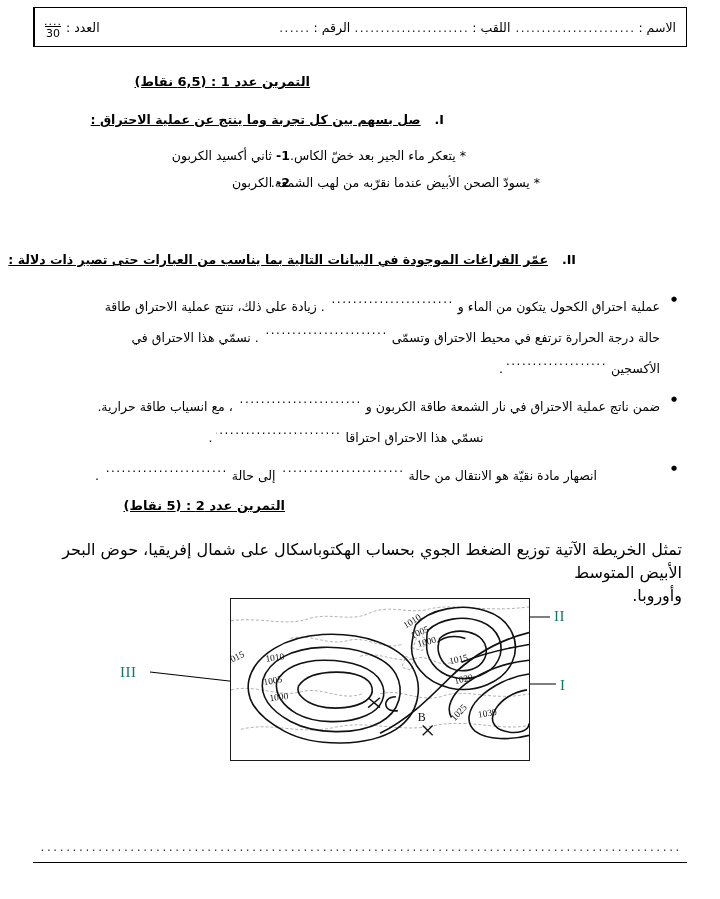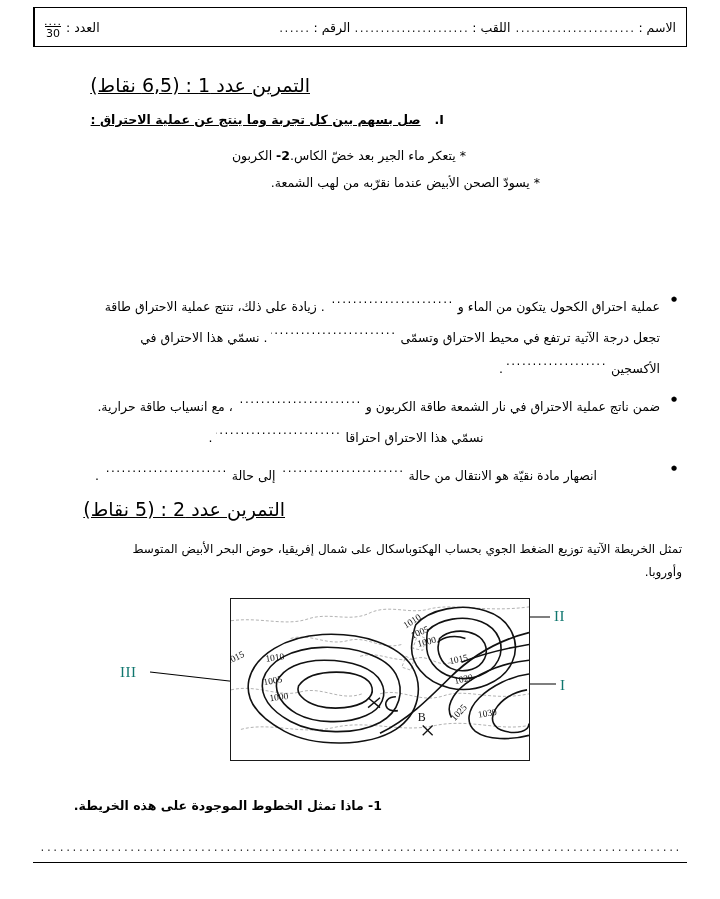--- a/index.html
+++ b/index.html
@@ -101,22 +101,22 @@
     width: 16px;
     height: 1px;
     background: #000;
     margin: 1px 0;
   }
   .grade-frac .den { font-size: 11px; line-height: 11px; }
 
   
   .ex-title {
     position: absolute;
-    font-size: 19px;
-    font-weight: normal;
+    font-size: 13px;
+    font-weight: bold;
     text-decoration: underline;
     white-space: nowrap;
     text-align: right;
   }
   .ex1-title { top: 74px; right: 410px; }
   .ex2-title { top: 498px; right: 435px; }
 
   .instr {
     position: absolute;
     font-size: 12.5px;
@@ -202,21 +202,21 @@
 
   .b1-l2 { display: block; text-align: center; margin-top: 1px; }
   .b1-l3 { display: block; text-align: right; margin-top: 1px; }
 
   
   .ex2-par {
     position: absolute;
     top: 538px;
     right: 38px;
     left: 42px;
-    font-size: 12px;
+    font-size: 16px;
     line-height: 23px;
     text-align: right;
   }
   .ex2-par .l2 { display: block; }
 
   
   .map-figure {
     position: absolute;
     top: 598px;
     right: 120px;
@@ -312,39 +312,46 @@
   </div>
 
   <div class="ex-title ex1-title">التمرين عدد 1 : (6,5 نقاط)</div>
 
   <div class="instr instr-1">
     <span class="idx">I.</span><span class="txt">صل بسهم بين كل تجربة وما ينتج عن عملية الاحتراق :</span>
   </div>
 
   <div class="match-right">
     <div class="row">
+      <span class="num">1-</span>
+      <span>ثاني أكسيد الكربون</span>
+    </div>
+    <div class="row">
       <span class="num">2-</span>
       <span>الكربون</span>
     </div>
   </div>
 
   <div class="match-left">
     <div class="row">* يتعكر ماء الجير بعد خضّ الكاس.</div>
     <div class="row">* يسودّ الصحن الأبيض عندما نقرّبه من لهب الشمعة.</div>
   </div>
 
+  <div class="instr instr-2">
+    <span class="idx">II.</span><span class="txt">عمّر الفراغات الموجودة في البيانات التالية بما يناسب من العبارات حتى تصير ذات دلالة :</span>
+  </div>
 
   <div class="bullets">
 
     <div class="bullet b1">
       <span>عملية احتراق الكحول يتكون من الماء و</span>
       <span class="blank bl-md">.............................</span>
       <span>. زيادة على ذلك، تنتج عملية الاحتراق طاقة</span>
       <span class="b1-l2">
-        <span>تجعل درجة الآتية ترتفع في محيط الاحتراق وتسمّى</span>
+        <span>حالة درجة الحرارة ترتفع في محيط الاحتراق وتسمّى</span>
         <span class="blank bl-md">.............................</span>
         <span>. نسمّي هذا الاحتراق في</span>
       </span>
       <span class="b1-l3">
         <span>الأكسجين</span>
         <span class="blank bl-sm">.............................</span>
         <span>.</span>
       </span>
     </div>
 
@@ -458,22 +465,18 @@
           <text x="239" y="62" transform="rotate(-12 239 62)">1015</text>
           <text x="244" y="82" transform="rotate(-12 244 82)">1020</text>
           <text x="238" y="110" transform="rotate(-48 238 110)">1025</text>
           <text x="268" y="117" transform="rotate(-10 268 117)">1030</text>
         </g>
 
       </svg>
     </div>
   </div>
 
-  <div class="q-bottom">
-    <span>1-</span>
-    <span>ماذا تمثل الخطوط الموجودة على هذه الخريطة.</span>
-  </div>
 
   <div class="answer-dots ad-1">............................................................................................................................................................................</div>
 
   <div class="bottom-rule"></div>
 
 </div>
 
 </body></html>

